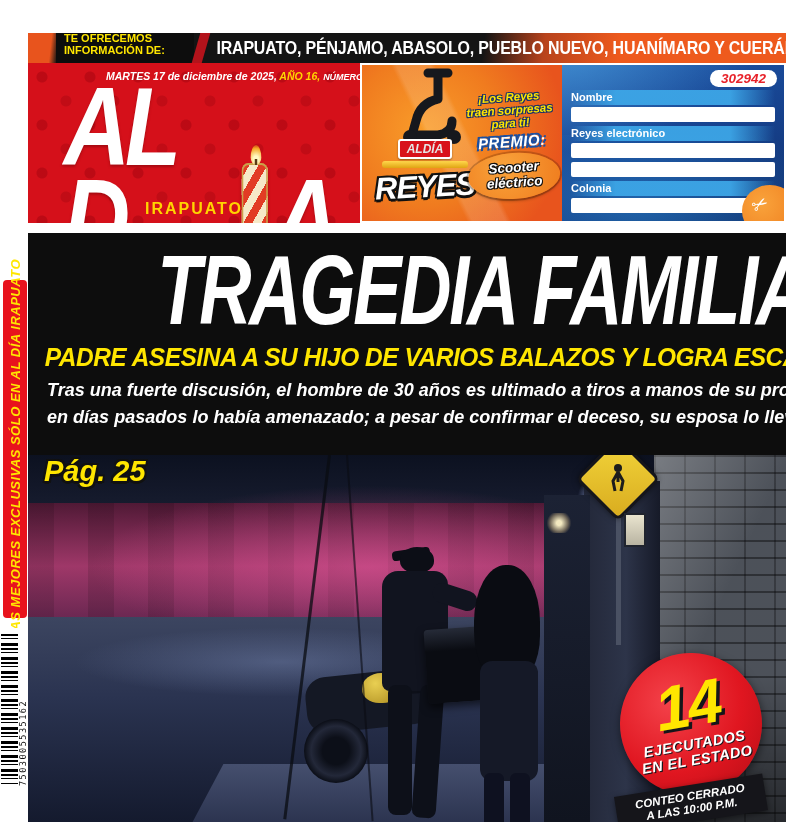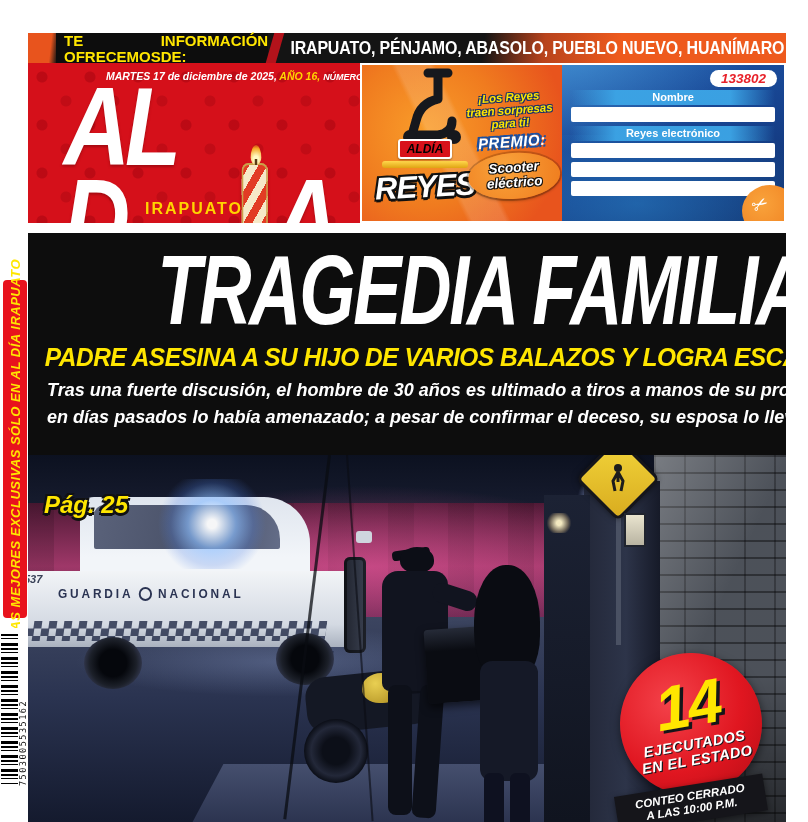--- a/index.html
+++ b/index.html
@@ -4,21 +4,21 @@
 <style>
   * { margin:0; padding:0; box-sizing:border-box; }
   html,body { background:#fff; }
   body { font-family:"Liberation Sans", sans-serif; }
   .page { position:relative; width:808px; height:822px; background:#fff; overflow:hidden; }
 
   
   .topbar { position:absolute; left:28px; top:33px; width:758px; height:30px; display:flex; align-items:stretch;
     background:linear-gradient(97deg,#e8541d 0,#e8541d 24px,#141414 32px,#141414 60%,#b8431c 68%,#ee5a1d 78%,#ee5a1d 100%); }
   .offer-badge { flex:0 0 138px; margin-left:28px; background:#0d0d0d; color:#ffe600; font-weight:bold;
-    font-size:15px; line-height:1.08; display:flex; justify-content:flex-start; padding-left:8px;
+    font-size:11px; line-height:1.08; display:flex; flex-direction:column; justify-content:flex-start; padding-left:8px;
     transform:skewX(0); position:relative; }
   .offer-divider { flex:0 0 10px; background:#b3131b; transform:skewX(-16deg); margin:0 2px; }
   .cities { flex:1; display:flex; align-items:center; overflow:hidden; }
   .cities span { color:#fff; font-weight:bold; font-size:19px; white-space:nowrap; letter-spacing:-0.2px;
     transform:scaleX(0.84); transform-origin:left center; padding-left:10px; }
 
   
   .masthead-band { position:absolute; left:28px; top:63px; width:758px; height:160px; display:flex; }
 
   .masthead { position:relative; flex:0 0 332px; background-color:#d5101a;
@@ -45,21 +45,21 @@
   .cutout { flex:1; display:flex; border:2px dotted rgba(255,255,255,.95); position:relative; }
 
   
   .promo { position:relative; flex:0 0 200px; overflow:hidden;
     background:radial-gradient(circle at 32% 42%, #f99d2a 0%, #f07c1f 45%, #e8541d 85%);
   }
   .promo::before { content:""; position:absolute; inset:0;
     background:linear-gradient(64deg, transparent 38%, rgba(255,255,255,.14) 40%, rgba(255,255,255,.14) 52%, transparent 54%); }
   .scooter { position:absolute; top:2px; left:26px; }
   .brand-block { position:absolute; top:74px; left:4px; width:118px; text-align:center; }
-  .brand-small { display:inline-block; background:#d8121b; color:#000000; font-weight:900; font-style:italic; font-size:12px;
+  .brand-small { display:inline-block; background:#d8121b; color:#e5e5e5; font-weight:900; font-style:italic; font-size:12px;
     padding:1px 7px; border:2px solid #fff; border-radius:3px; box-shadow:0 1px 2px rgba(0,0,0,.4); }
   .brand-deck { width:86px; height:7px; margin:2px auto 0; background:linear-gradient(#ffd84d,#e0a413); border-radius:3px; }
   .brand-big { margin-top:1px; color:#fff; font-weight:900; font-style:italic; font-size:31px; letter-spacing:-1px; transform:rotate(-3deg);
     text-shadow:-2px -2px 0 #111,2px -2px 0 #111,-2px 2px 0 #111,2px 2px 0 #111,0 3px 0 #111; }
   .promo-right { position:absolute; top:26px; right:2px; width:96px; text-align:center; transform:rotate(-4deg); }
   .teaser { color:#ffe600; font-weight:900; font-style:italic; font-size:11.5px; line-height:1.12;
     text-shadow:-1px -1px 0 #17326b,1px -1px 0 #17326b,-1px 1px 0 #17326b,1px 1px 0 #17326b; }
   .premio { margin-top:3px; color:#fff; font-weight:900; font-style:italic; font-size:15px; letter-spacing:.5px;
     text-shadow:-2px -2px 0 #1b4fa0,2px -2px 0 #1b4fa0,-2px 2px 0 #1b4fa0,2px 2px 0 #1b4fa0; }
   .prize-oval { margin:3px auto 0; width:92px; height:46px; border-radius:50%;
@@ -71,21 +71,21 @@
   
   .coupon { position:relative; flex:1; padding:5px 9px 3px;
     background:linear-gradient(160deg,#1e57ab 0%, #16418c 55%, #102f6b 100%); overflow:hidden; }
   .coupon::before { content:""; position:absolute; left:-40%; top:-30%; width:150%; height:90%;
     background:radial-gradient(ellipse at 30% 20%, rgba(90,180,235,.55), transparent 60%); transform:rotate(-8deg); }
   .coupon::after { content:""; position:absolute; left:-30%; bottom:-55%; width:160%; height:110%;
     background:radial-gradient(ellipse at 40% 40%, rgba(45,140,210,.5), transparent 62%); }
   .code-pill { position:absolute; top:5px; right:7px; background:#fff; border-radius:11px; padding:1px 11px;
     color:#e8222a; font-weight:900; font-style:italic; font-size:13.5px; z-index:3; }
   .fields { position:relative; z-index:2; margin-top:20px; }
-  .fld-label { text-align:center; color:#fff; font-weight:900; font-size:11px; height:15px; line-height:14px;
+  .fld-label { color:#fff; font-weight:900; font-size:11px; height:15px; line-height:14px;
     background:linear-gradient(90deg, transparent 0%, rgba(60,165,230,.95) 22%, rgba(60,165,230,.95) 78%, transparent 100%); }
   .fld-input { display:block; width:100%; height:15px; background:#fff; border:none; border-radius:2px; margin:2px 0 4px; }
   .scissors-wrap { position:absolute; right:-14px; bottom:-16px; width:56px; height:52px; border-radius:50%;
     background:radial-gradient(circle at 35% 35%, #f9a33b, #ee7a1c); z-index:3; }
   .scissors-wrap span { position:absolute; left:10px; top:8px; color:#fff; font-size:19px; transform:rotate(-30deg); }
 
   
   .story { position:absolute; left:28px; top:233px; width:758px; height:222px; background:#0d0d0d; overflow:hidden; }
   .headline { margin-top:2px; text-align:center; }
   .headline span { display:inline-block; white-space:nowrap; color:#fff; font-weight:900; font-style:italic;
@@ -180,22 +180,22 @@
   .moto .wheelb { position:absolute; left:28px; top:74px; width:64px; height:64px; border-radius:50%;
     background:radial-gradient(circle, #0c0f18 30%, #232839 55%, #0c0f18 70%); }
   .moto .helmet { position:absolute; left:86px; top:28px; width:38px; height:30px; border-radius:50% 50% 45% 45%;
     background:radial-gradient(circle at 35% 35%, #e9cf52, #a8871c); }
   .moto .rack { position:absolute; left:120px; top:8px; width:52px; height:40px; background:#0d1019; border-radius:6px; transform:rotate(-4deg); }
 
   .cable1 { position:absolute; left:300px; top:0; width:3px; height:367px; background:rgba(10,12,18,.75); transform:rotate(7deg); transform-origin:top; }
   .cable2 { position:absolute; left:318px; top:0; width:2px; height:367px; background:rgba(10,12,18,.6); transform:rotate(-4deg); transform-origin:top; }
 
   
-  .page-ref { position:absolute; left:16px; top:0px; color:#ffe600; font-weight:900; font-style:italic; font-size:24px;
-    text-shadow:-2px -2px 0 #111,2px -2px 0 #111,-2px 2px 0 #111,2px 2px 0 #111, 0 3px 0 #111; z-index:6;margin-top:36px; }
+  .page-ref { position:absolute; left:16px; top:0px; color:#ffe600; font-weight:900; font-style:italic; font-size:29px;
+    text-shadow:-2px -2px 0 #111,2px -2px 0 #111,-2px 2px 0 #111,2px 2px 0 #111, 0 3px 0 #111; z-index:6; }
   .location-tag { position:absolute; right:0; top:10px; width:292px; height:36px; background:#e8131d;
     clip-path:polygon(0 50%, 30px 0, 100% 0, 100% 100%, 30px 100%);
     display:flex; align-items:center; justify-content:center; z-index:6; box-shadow:0 2px 4px rgba(0,0,0,.4); }
   .location-tag span { color:#fff; font-weight:900; font-size:22px; letter-spacing:1px; transform:scaleX(.92); }
 
   .counter { position:absolute; right:12px; top:198px; width:160px; z-index:7; }
   .counter-circle { width:142px; height:142px; margin-left:6px; border-radius:50%;
     background:radial-gradient(circle at 38% 32%, #f4424a 0%, #e01620 55%, #b30d15 100%);
     box-shadow:0 3px 10px rgba(0,0,0,.55); transform:rotate(-10deg);
     display:flex; flex-direction:column; align-items:center; justify-content:center; }
@@ -273,27 +273,28 @@
           <div class="teaser">para ti!</div>
           <div class="premio">PREMIO:</div>
           <div class="prize-oval">
             <div>Scooter</div>
             <div>eléctrico</div>
           </div>
         </div>
       </div>
 
       <div class="coupon">
-        <div class="code-pill">133802</div>
+        <div class="code-pill">302942</div>
         <div class="fields">
           <div class="fld-label">Nombre</div>
           <input class="fld-input" style="">
           <div class="fld-label">Reyes electrónico</div>
           <input class="fld-input" style="">
           <input class="fld-input" style="">
+          <div class="fld-label">Colonia</div>
           <input class="fld-input" style="">
         </div>
 
         <div class="scissors-wrap">
           <span>✂</span>
         </div>
       </div>
 
     </div>
   </div>
@@ -325,38 +326,20 @@
     <div class="door-lamp"></div>
 
     <div class="sign-pole"></div>
     <div class="sign-diamond"></div>
     <svg class="sign-figure" width="26" height="30" viewBox="0 0 26 30">
       <circle cx="13" cy="5" r="4" fill="#1c1c1c"></circle>
       <path d="M13 9 L8 18 L10 28 M13 9 L18 18 L16 28 M13 9 L13 19" stroke="#1c1c1c" stroke-width="3" fill="none"></path>
     </svg>
     <div class="sign-small"></div>
 
-    <div class="truck">
-      <div class="truck-cab">
-        <div class="truck-window"></div>
-        <div class="mirror"></div>
-      </div>
-      <div class="truck-flash"></div>
-      <div class="truck-body">
-        <div class="truck-unit-side">537</div>
-        <div class="truck-text">
-          <span>GUARDIA</span><span class="truck-emblem"></span><span>NACIONAL</span>
-        </div>
-        <div class="truck-checker"></div>
-        <div class="truck-unit">27537</div>
-      </div>
-      <div class="wheel front"></div>
-      <div class="wheel rear"></div>
-      <div class="bullbar"></div>
-    </div>
 
     <div class="moto">
       <div class="bodywork"></div>
       <div class="wheelb"></div>
       <div class="helmet"></div>
       <div class="rack"></div>
     </div>
 
     <div class="officer">
       <div class="cap"></div>

